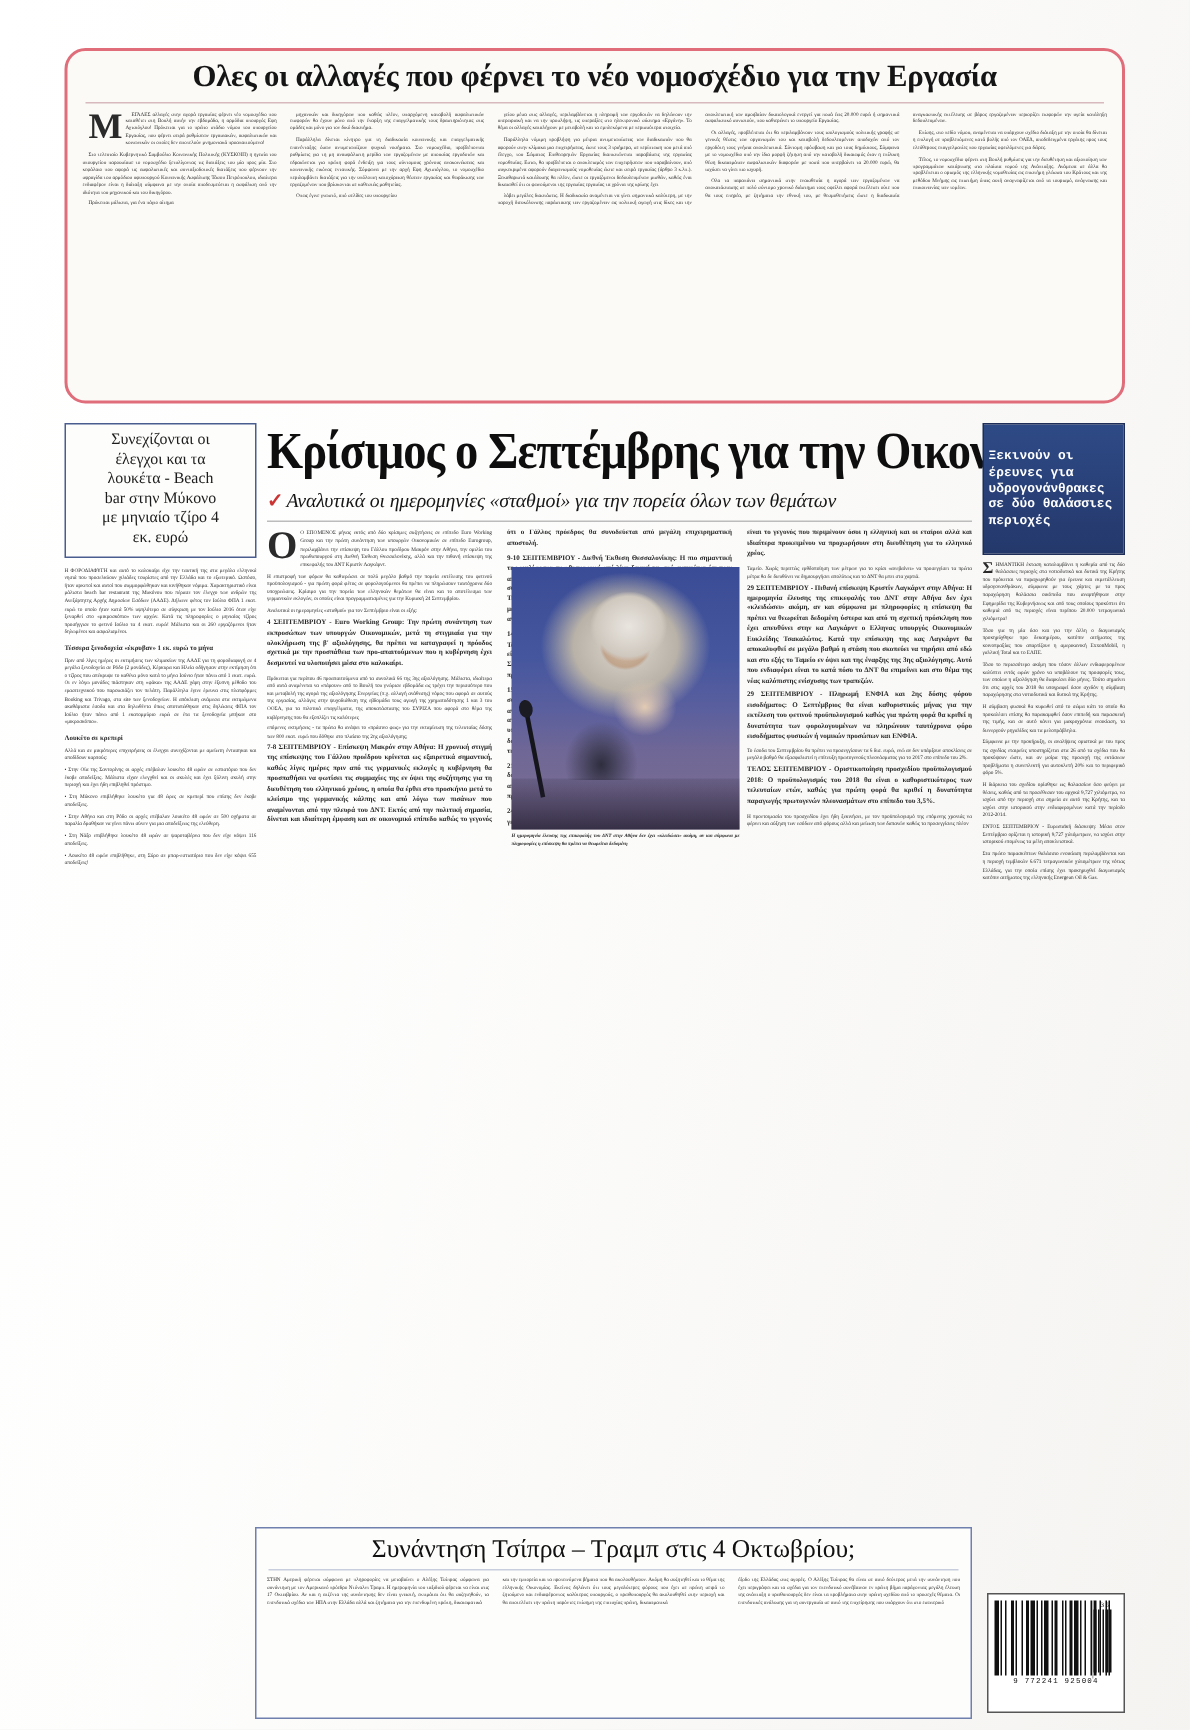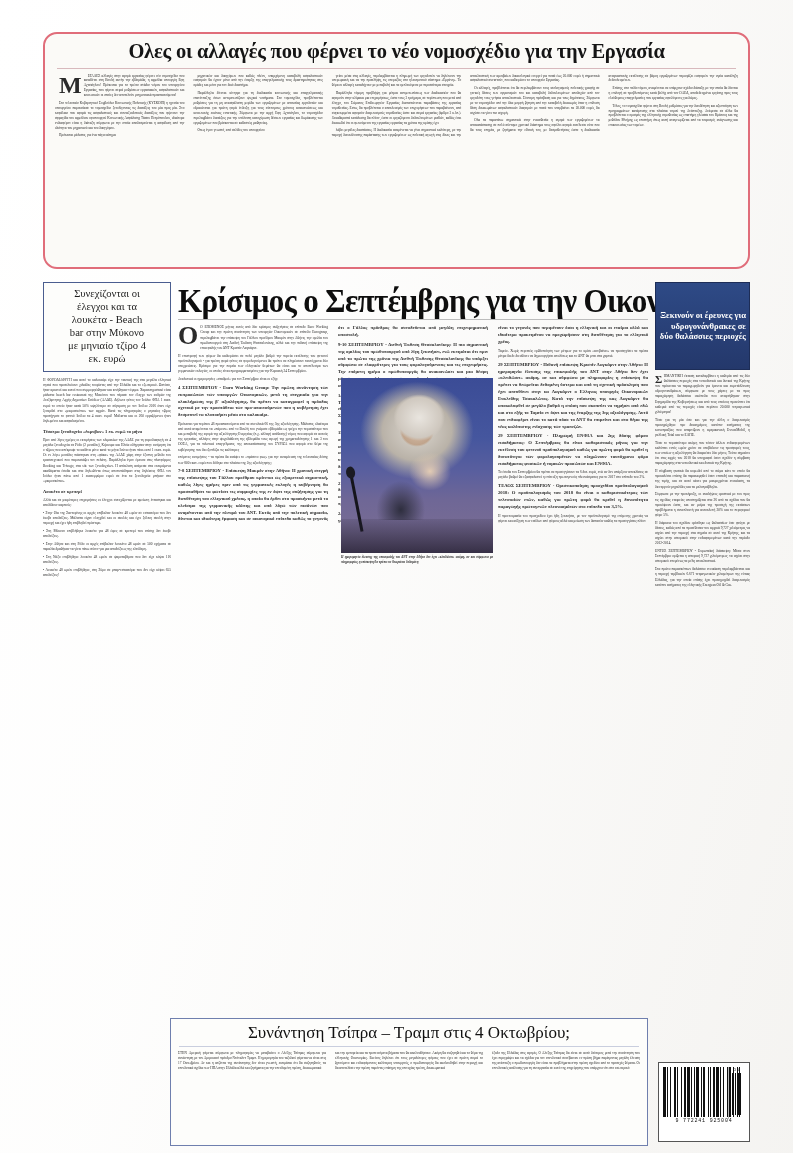--- a/index.html
+++ b/index.html
@@ -146,22 +146,22 @@
     position:absolute; left:612px; top:0; width:95px; height:730px;
   }
   .side-head{
     width:95px; height:88px;
     background:linear-gradient(#2e4a86, #24386b);
     border:1px solid #1d2d57;
     display:flex; align-items:center; justify-content:center;
     padding:3px;
   }
   .side-head .t{
-    text-align:right; color:#fff; font-size:8.6px; line-height:1.24;
-    font-weight:bold; font-family:Liberation Serif, serif;
+    text-align:left; color:#fff; font-size:8.6px; line-height:1.24;
+    font-weight:bold; font-family:Liberation Mono, monospace;
   }
   .side-body{
     margin-top:4px; width:95px; height:632px;
     font-size:3.5px; line-height:1.46; text-align:justify; color:#2a2a2a;
     overflow:hidden;
   }
   .side-body p{ margin:0 0 2.8px 0; }
   .side-body .dc{
     float:left; font-size:11px; line-height:0.8; font-weight:bold;
     padding:1px 1.5px 0 0;
@@ -241,20 +241,23 @@
       <p>Αλλά και σε μικρότερες επιχειρήσεις οι έλεγχοι συνεχίζονται με αμείωτη έντασηκαι και αποδίδουν καρπούς:</p>
       <p>• Στην Οία της Σαντορίνης οι αρχές επέβαλαν λουκέτο 48 ωρών σε εστιατόριο που δεν έκοβε αποδείξεις. Μάλιστα είχαν ελεγχθεί και οι σκυλές και έχει ξύλινη σκυλή στην περιοχή και έχει ήδη επιβληθεί πρόστιμο.</p>
       <p>• Στη Μύκονο επιβλήθηκε λουκέτο για 48 ώρες σε κρεπερί που επίσης δεν έκοβε αποδείξεις.</p>
       <p>• Στην Αθήνα και στη Ρόδο οι αρχές επέβαλαν λουκέτο 48 ωρών σε 500 οχήματα σε παραλία δραθήκαν να γίνει πάνω σύνεν για μια αποδείξεως της ελεύθερη.</p>
       <p>• Στη Νάξο επιβλήθηκε λουκέτο 48 ωρών σε ψαροταβέρνα που δεν είχε κόψει 116 αποδείξεις.</p>
       <p>• Λουκέτο 48 ωρών επιβλήθηκε, στη Σύρο σε μπαρ-εστιατόριο που δεν είχε κόψει 655 αποδείξεις!</p>
     </div>
 
     <div class="center">
       <div class="mid-headline">Κρίσιμος ο Σεπτέμβρης για την Οικονομία</div>
+      <div class="mid-sub">
+        <span class="tick">✓</span><span>Αναλυτικά οι ημερομηνίες «σταθμοί» για την πορεία όλων των θεμάτων</span>
+      </div>
       <div class="mid-rule"></div>
 
       <div class="mid-body">
         <p><span class="dc">Ο</span><span>Ο ΕΠΟΜΕΝΟΣ μήνας εκτός από δύο κρίσιμες συζητήσεις σε επίπεδο Euro Working Group και την πρώτη συνάντηση των υπουργών Οικονομικών σε επίπεδο Eurogroup, περιλαμβάνει την επίσκεψη του Γάλλου προέδρου Μακρόν στην Αθήνα, την ομιλία του πρωθυπουργού στη Διεθνή Έκθεση Θεσσαλονίκης, αλλά και την πιθανή επίσκεψη της επικεφαλής του ΔΝΤ Κριστίν Λαγκάρντ.</span></p>
         <p>Η επιστροφή των φόρων θα καθιερώσει σε πολύ μεγάλο βαθμό την πορεία εκτέλεσης του φετινού προϋπολογισμού - για πρώτη φορά φέτος σε φορολογούμενοι θα πρέπει να πληρώσουν ταυτόχρονα δύο υποχρεώσεις. Κρίσιμο για την πορεία των ελληνικών θεμάτων θα είναι και το αποτέλεσμα των γερμανικών εκλογών, οι οποίες είναι προγραμματισμένες για την Κυριακή 24 Σεπτεμβρίου.</p>
         <p>Αναλυτικά οι ημερομηνίες «σταθμοί» για τον Σεπτέμβριο είναι οι εξής:</p>
         <p class="sub">4 ΣΕΠΤΕΜΒΡΙΟΥ - Euro Working Group: Την πρώτη συνάντηση των εκπροσώπων των υπουργών Οικονομικών, μετά τη στιγμιαία για την ολοκλήρωση της β' αξιολόγησης, θα πρέπει να καταγραφεί η πρόοδος σχετικά με την προσπάθεια των προ-απαιτούμενων που η κυβέρνηση έχει δεσμευτεί να υλοποιήσει μέσα στο καλοκαίρι.</p>
         <p>Πρόκειται για περίπου 46 προαπαιτούμενα από τα συνολικά 66 της 3ης αξιολόγησης. Μάλιστα, ιδιαίτερα από αυτά αναμένεται να «πάρουν» από το Βουλή του γνώρισε εβδομάδα ως τρέχει την περισσότερο που και μεταβολή της αγορά της αξιολόγησης Ενεργείας (π.χ. αλλαγή ανάθεσης) νόμος που αφορά σε αυτούς της εργασίας, αλλάγες στην ψυχοδιάθεση της εβδομάδα τους αγωγή της χρηματοδότησης 1 και 3 του ΟΟΣΑ, για τα πιλοτικά επαγγέλματα, της αποκατάστασης του ΣΥΡΙΖΑ που αφορά στο θέμα της κυβέρνησης που θα εξοπλίζει τις καλύτερες</p>
         <p>επόμενες εκτιμήσεις - τα πρώτα θα ανάψει το «πράσινο φως» για την εκταμίευση της τελευταίας δόσης των 800 εκατ. ευρώ που δόθηκε στο πλαίσιο της 2ης αξιολόγησης;</p>
         <p class="sub">7-8 ΣΕΠΤΕΜΒΡΙΟΥ - Επίσκεψη Μακρόν στην Αθήνα: Η χρονική στιγμή της επίσκεψης του Γάλλου προέδρου κρίνεται ως εξαιρετικά σημαντική, καθώς λίγες ημέρες πριν από τις γερμανικές εκλογές η κυβέρνηση θα προσπαθήσει να φωτίσει τις συμμαχίες της εν όψει της συζήτησης για τη διευθέτηση του ελληνικού χρέους, η οποία θα έρθει στο προσκήνιο μετά το κλείσιμο της γερμανικής κάλπης και από λόγω των πισάνων που αναμένονται από την πλευρά του ΔΝΤ. Εκτός από την πολιτική σημασία, δίνεται και ιδιαίτερη έμφαση και σε οικονομικό επίπεδο καθώς το γεγονός ότι ο Γάλλος πρόεδρος θα συνοδεύεται από μεγάλη επιχειρηματική αποστολή.</p>

